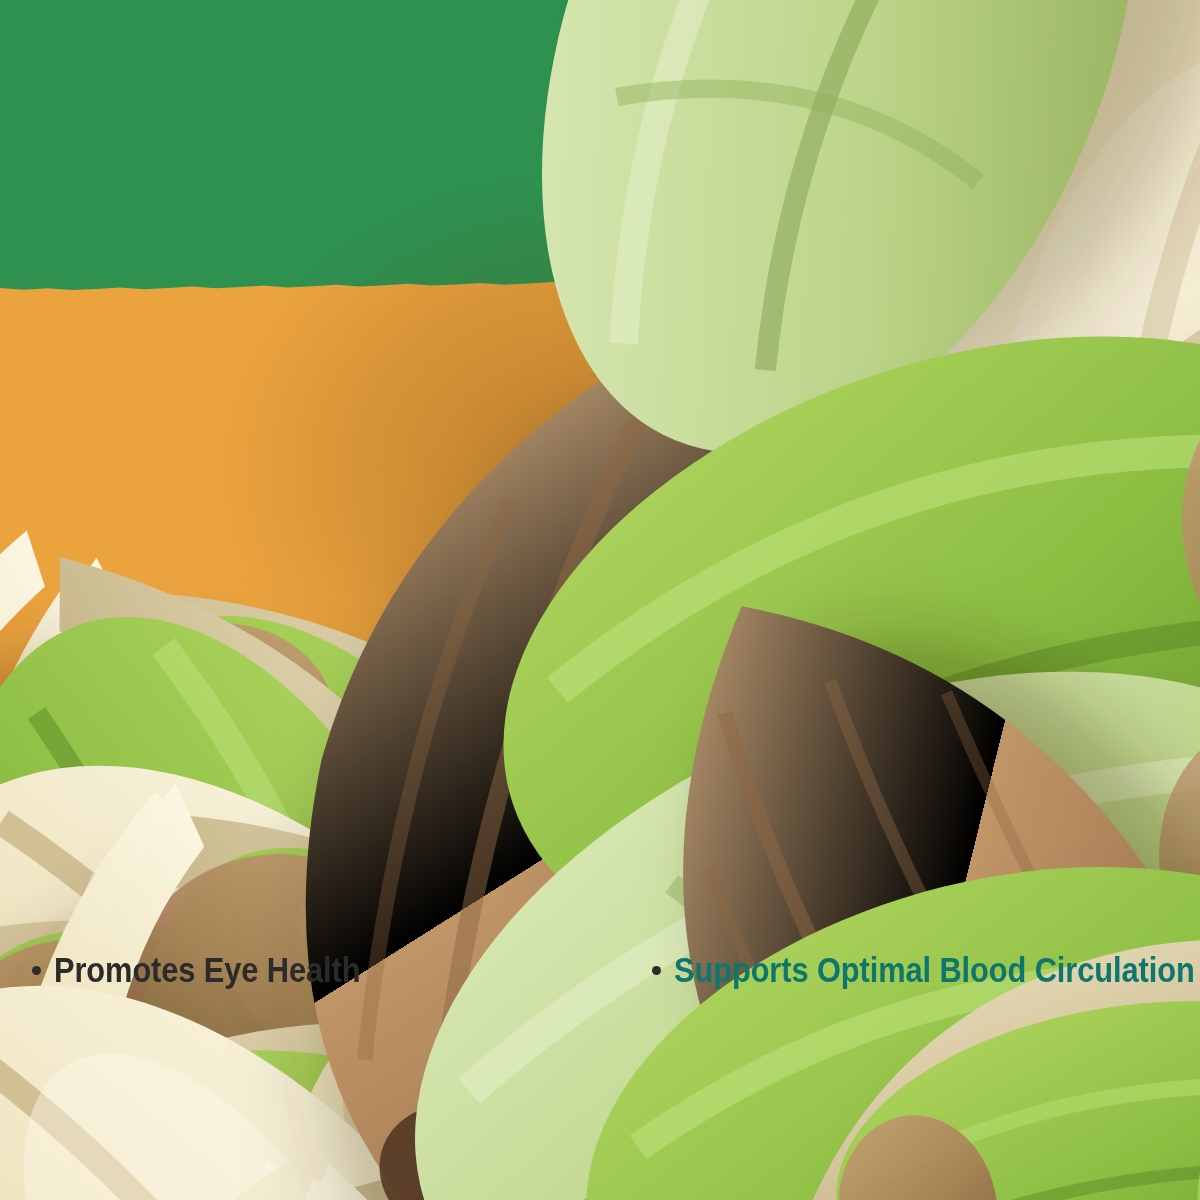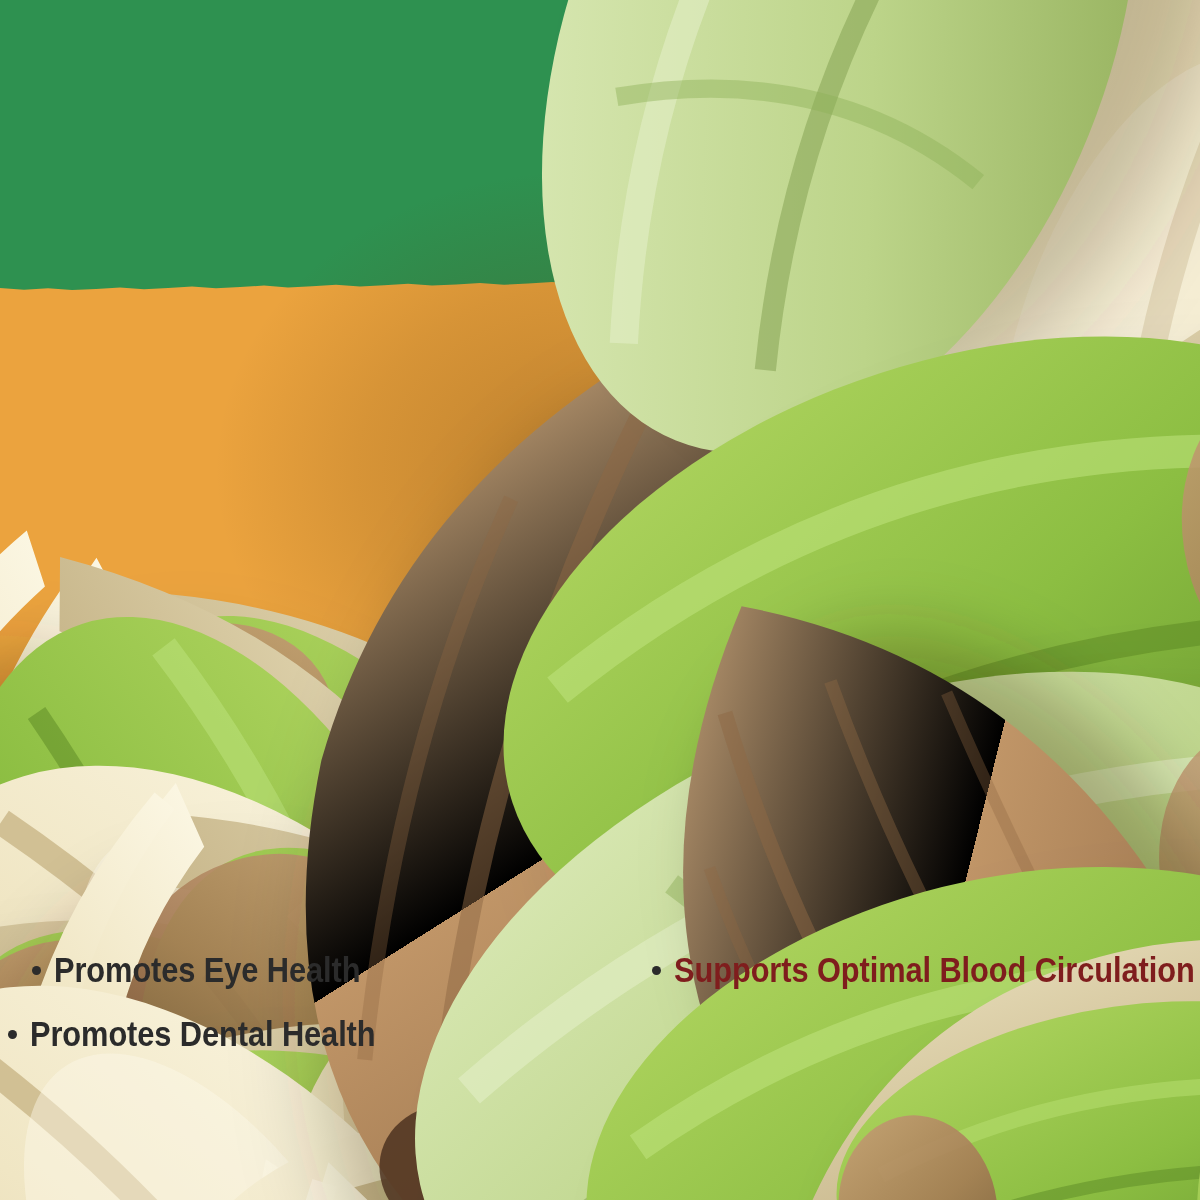--- a/index.html
+++ b/index.html
@@ -257,25 +257,21 @@
   </div>
 
   <div id="benefits">
 
     <div class="benefit col-left" style="color: rgb(43, 43, 43);">
       <span class="dot" style="background: rgb(43, 43, 43);"></span>
       <span class="txt">Promotes Eye Health</span>
     </div>
 
 
-    <div class="benefit col-left" style="color: #7f1d1d; justify-content: space-between;">
+    <div class="benefit col-left" style="color: #0f766e; justify-content: space-between;">
       <span class="dot" style="background: rgb(43, 43, 43);"></span>
       <span class="txt">Supports Optimal Blood Circulation</span>
     </div>
 
-    <div class="benefit col-right" style="color: rgb(43, 43, 43);">
-      <span class="dot" style="background: rgb(43, 43, 43);"></span>
-      <span class="txt">Promotes Dental Health</span>
-    </div>
 
   </div>
 
 </div>
 
 </body></html>

